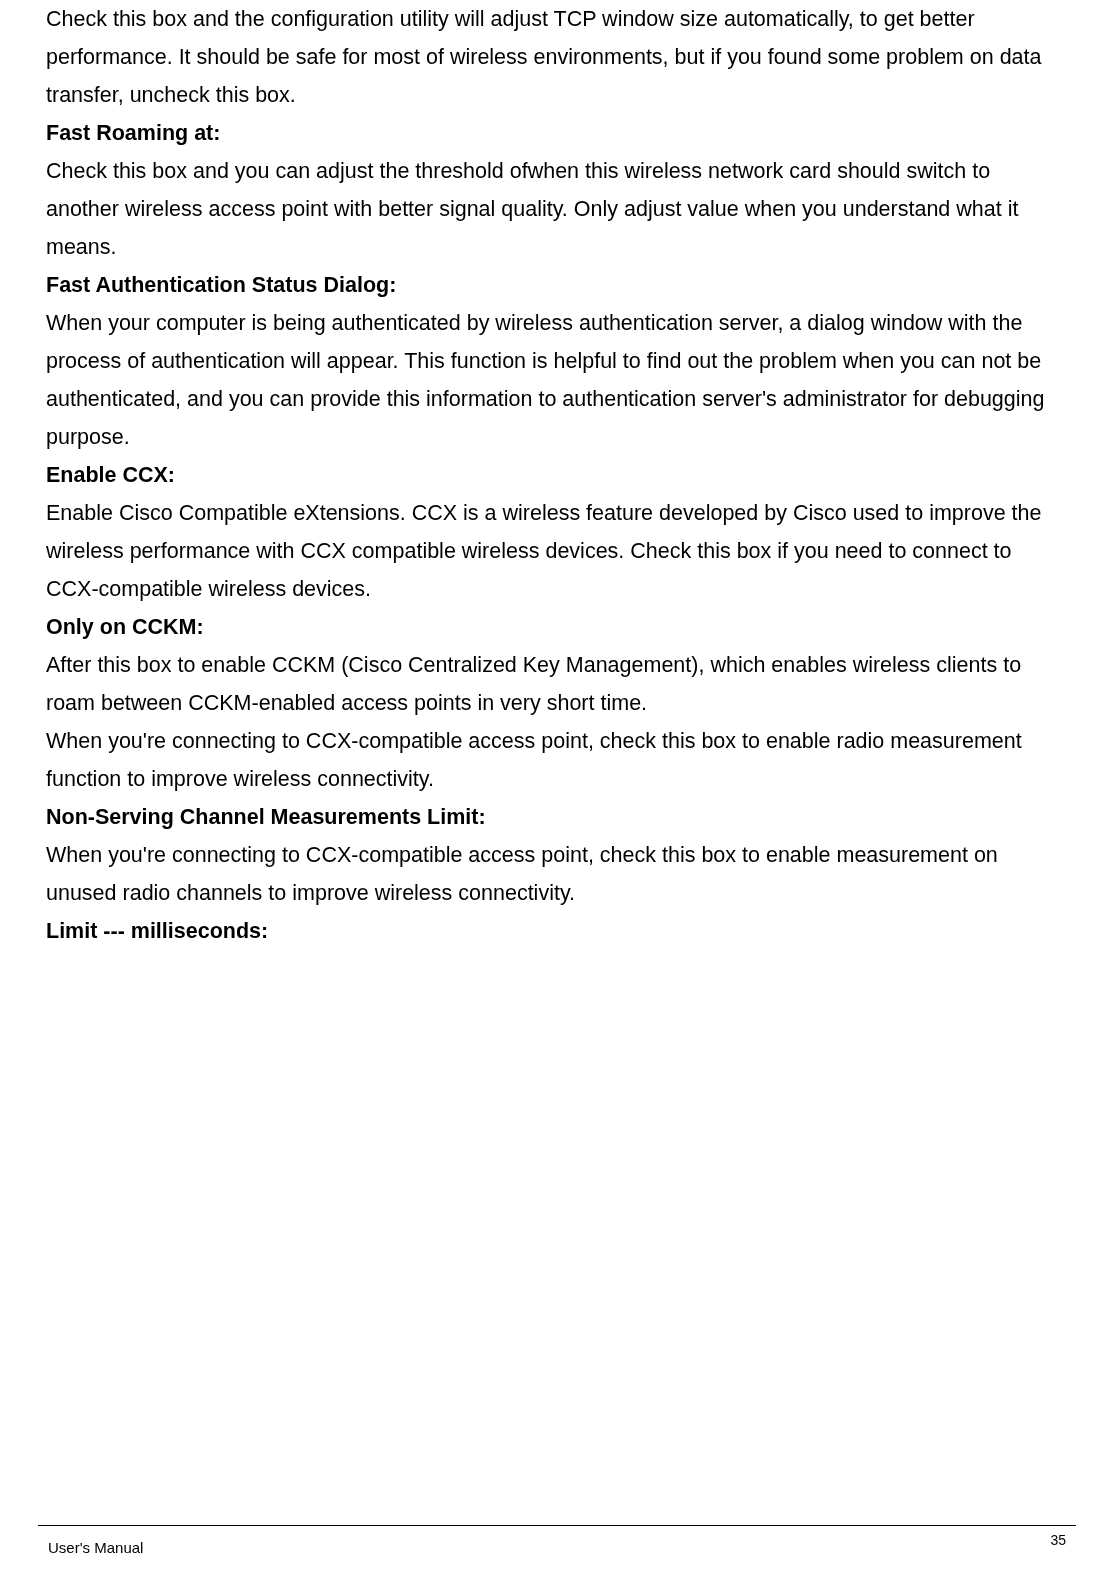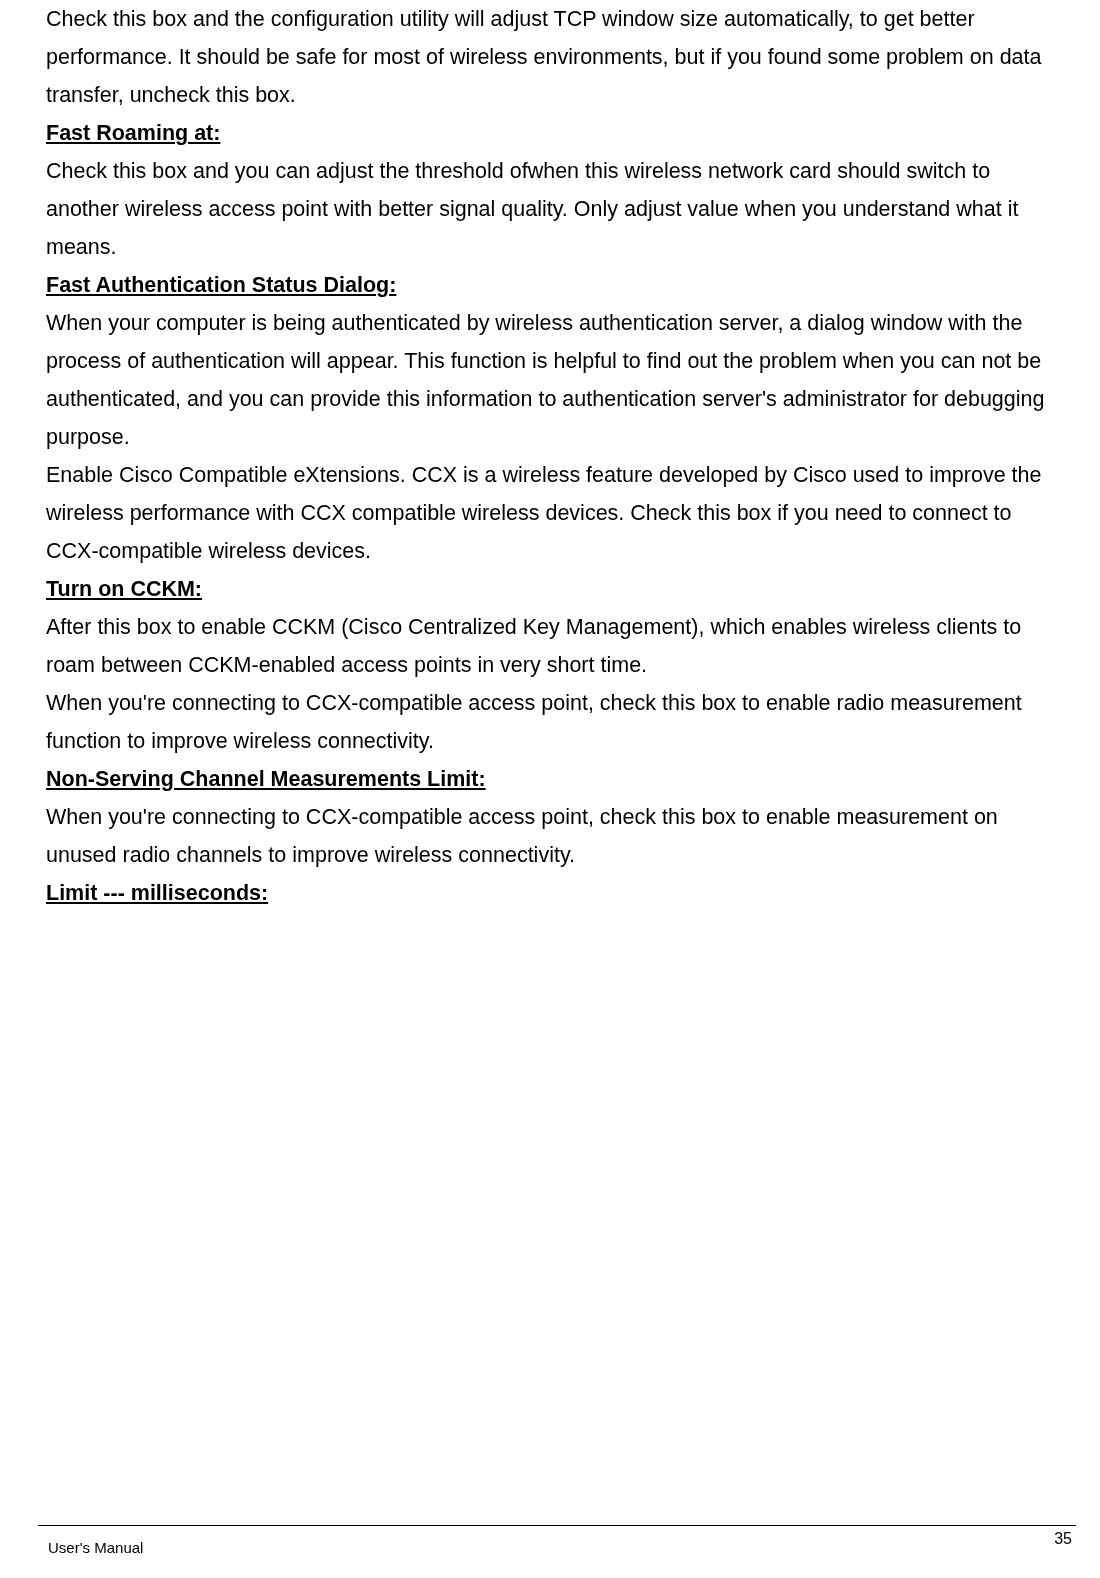--- a/index.html
+++ b/index.html
@@ -7,55 +7,56 @@
   .page {
     width: 1100px;
     height: 1578px;
     position: relative;
     padding: 0 40px 0 46px;
   }
   .content {
     font-size: 21.5px;
     line-height: 38px;
   }
-  .bold { font-weight: bold; text-decoration: underline; }
+  .bold { font-weight: bold; }
   .para { margin: 0; }
   .gap { height: 38px; }
   .footer-rule {
     position: absolute;
     left: 38px;
     right: 24px;
     bottom: 52px;
     border-top: 1.5px solid #000;
   }
   .footer-left {
     position: absolute;
     left: 48px;
     bottom: 22px;
     font-size: 15px;
   }
   .footer-right {
     position: absolute;
-    right: 28px;
+    right: 34px;
     bottom: 30px;
-    font-size: 16px;
+    font-size: 14px;
   }
 </style>
 </head>
 <body>
 
 <div class="page">
   <div class="content">
     <p class="para">Check this box and the configuration utility will adjust TCP window size automatically, to get better performance. It should be safe for most of wireless environments, but if you found some problem on data transfer, uncheck this box.</p>
     <p class="para bold">Fast Roaming at:</p>
     <p class="para">Check this box and you can adjust the threshold ofwhen this wireless network card should switch to another wireless access point with better signal quality. Only adjust value when you understand what it means.</p>
     <p class="para bold">Fast Authentication Status Dialog:</p>
     <p class="para">When your computer is being authenticated by wireless authentication server, a dialog window with the process of authentication will appear. This function is helpful to find out the problem when you can not be authenticated, and you can provide this information to authentication server's administrator for debugging purpose.</p>
+    <p class="para bold">Enable CCX:</p>
     <p class="para">Enable Cisco Compatible eXtensions. CCX is a wireless feature developed by Cisco used to improve the wireless performance with CCX compatible wireless devices. Check this box if you need to connect to CCX-compatible wireless devices.</p>
-    <p class="para bold">Turn on CCKM:</p>
+    <p class="para bold">Only on CCKM:</p>
     <p class="para">After this box to enable CCKM (Cisco Centralized Key Management), which enables wireless clients to roam between CCKM-enabled access points in very short time.</p>
     <p class="para">When you're connecting to CCX-compatible access point, check this box to enable radio measurement function to improve wireless connectivity.</p>
     <p class="para bold">Non-Serving Channel Measurements Limit:</p>
     <p class="para">When you're connecting to CCX-compatible access point, check this box to enable measurement on unused radio channels to improve wireless connectivity.</p>
     <p class="para bold">Limit --- milliseconds:</p>
     <div class="gap"></div>
   </div>
 
   <div class="footer-rule"></div>
   <div class="footer-left">User's Manual</div>

